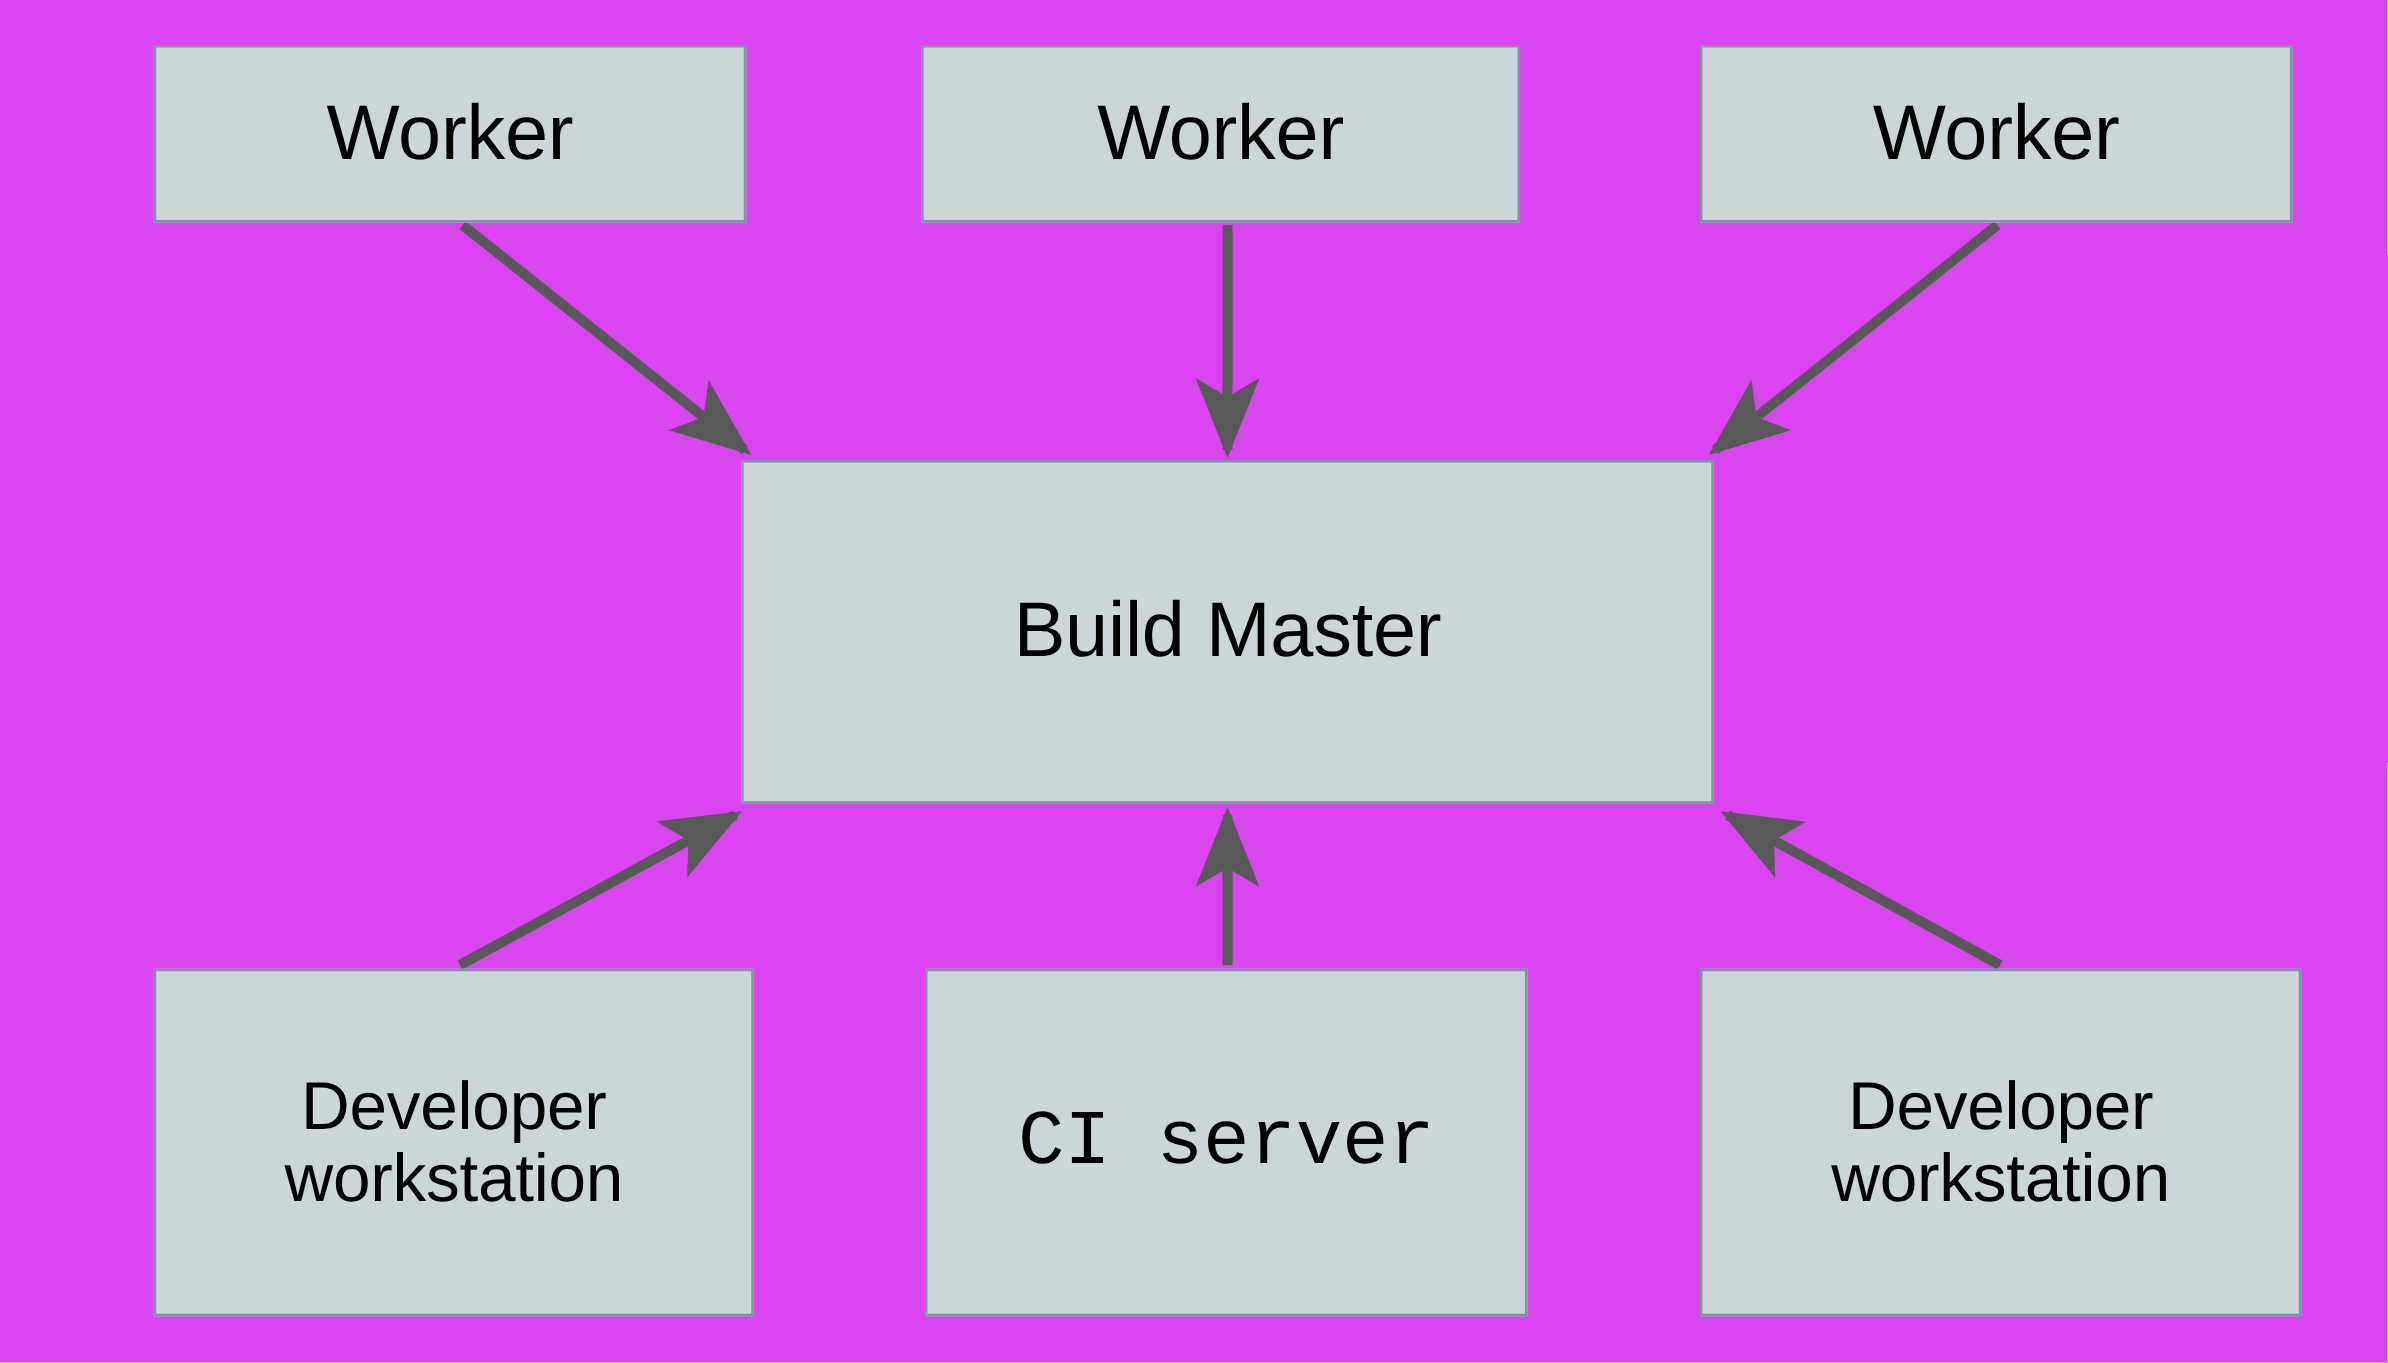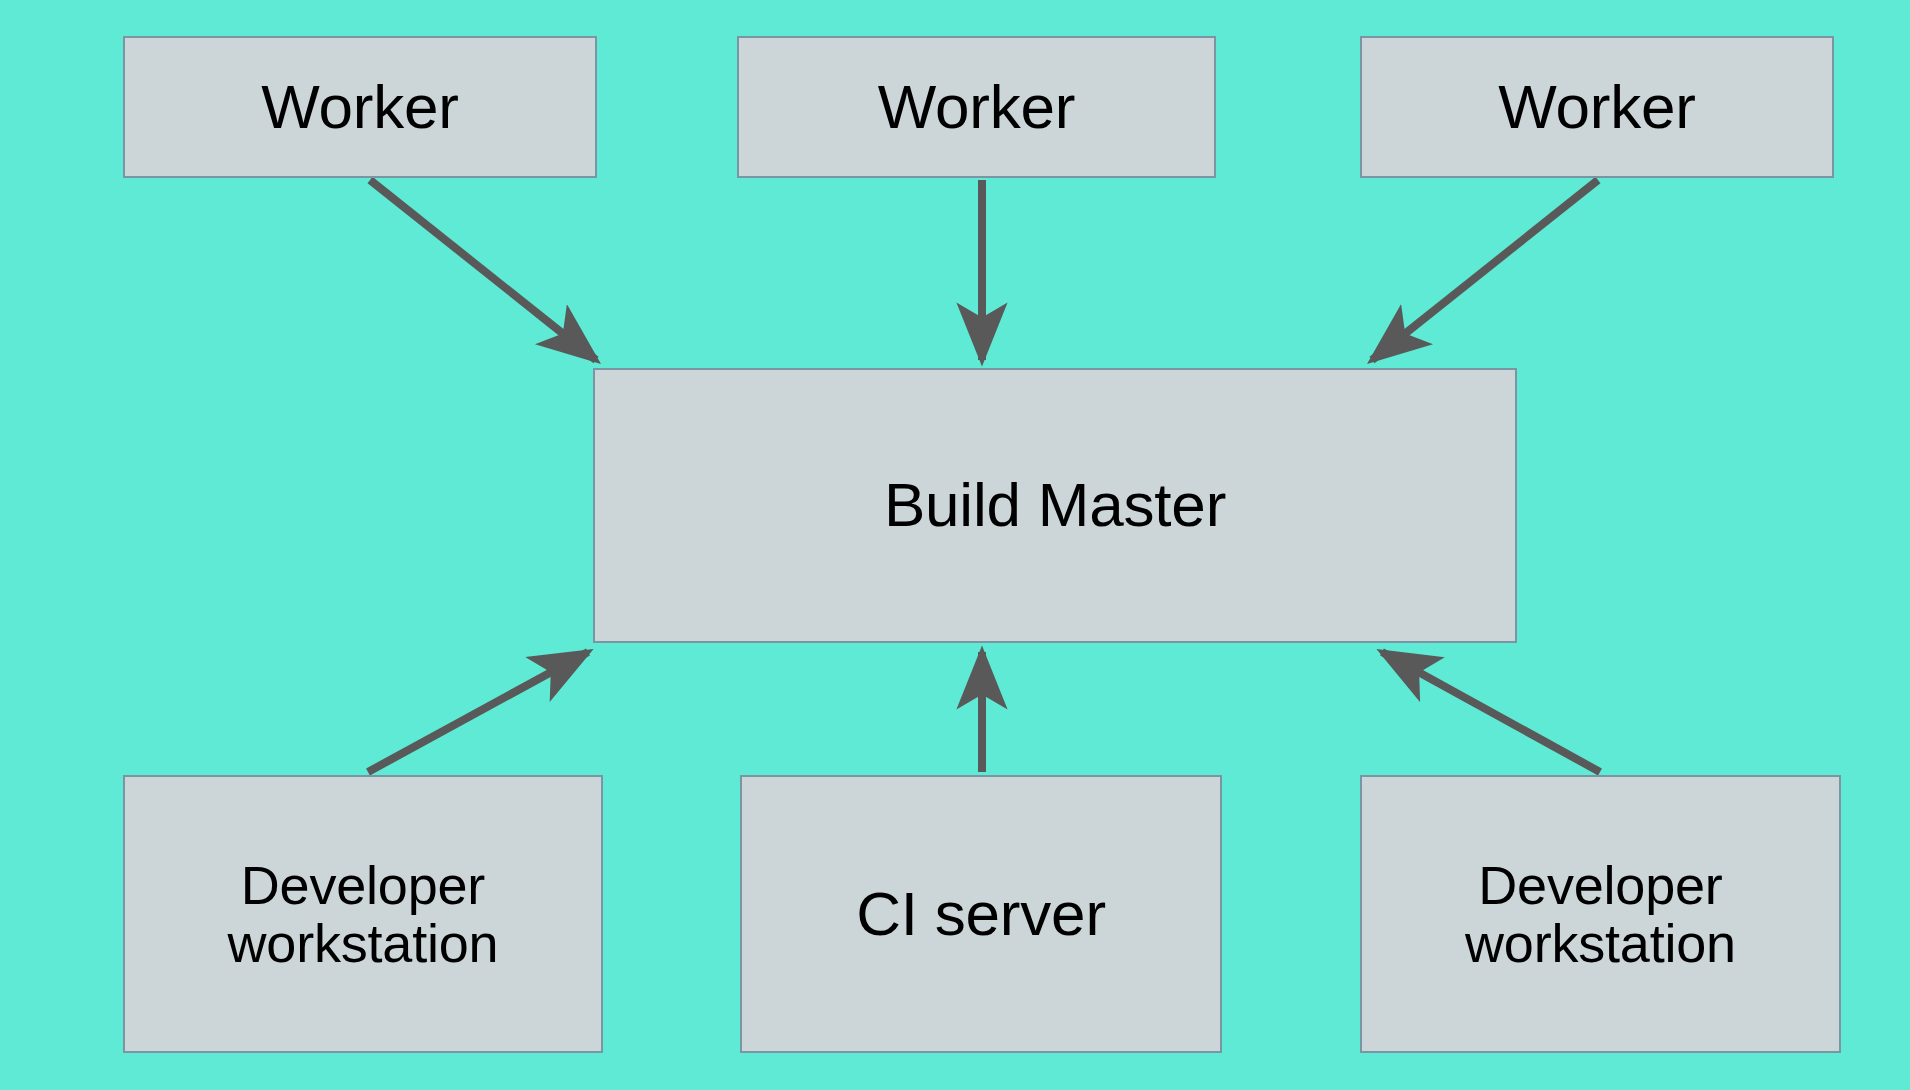--- a/index.html
+++ b/index.html
@@ -4,21 +4,21 @@
 <style>
   html, body {
     margin: 0;
     padding: 0;
     background: #ffffff;
   }
   #canvas {
     position: relative;
     width: 1910px;
     height: 1090px;
-    background: #5eead4;
+    background: #d946ef;
     overflow: hidden;
     font-family: "Liberation Sans", "DejaVu Sans", sans-serif;
   }
   #edges {
     position: absolute;
     left: 0;
     top: 0;
     width: 1910px;
     height: 1090px;
     pointer-events: none;
@@ -44,23 +44,23 @@
   }
   .n-worker      { font-size: 62px; }
   .n-master      { font-size: 62px; }
   .n-ci          { font-size: 62px; }
   .n-dev         { font-size: 54px; }
 
   
   #node-worker-1 { left: 123px; top: 36px;  width: 474px; height: 142px; }
   #node-worker-2 { left: 737px; top: 36px;  width: 479px; height: 142px; }
   #node-worker-3 { left: 1360px; top: 36px; width: 474px; height: 142px; }
-  #node-build-master { left: 593px; top: 368px; width: 924px; height: 275px; }
+  #node-build-master { left: 593px; top: 368px; width: 778px; height: 275px; }
   #node-dev-left  { left: 123px; top: 775px; width: 480px; height: 278px; }
-  #node-ci-server { left: 740px; top: 775px; width: 482px; height: 278px; }
+  #node-ci-server { left: 740px; top: 775px; width: 482px; height: 278px; font-family: Liberation Mono, monospace; }
   #node-dev-right { left: 1360px; top: 775px; width: 481px; height: 278px; }
 </style>
 </head>
 <body>
 
 <div id="canvas">
 
   <svg id="edges" viewBox="0 0 1910 1090" width="1910" height="1090" xmlns="http://www.w3.org/2000/svg">
     <defs>
       <marker id="arrowhead" markerWidth="9" markerHeight="9" refX="7.2" refY="3.2" orient="auto" markerUnits="strokeWidth">

